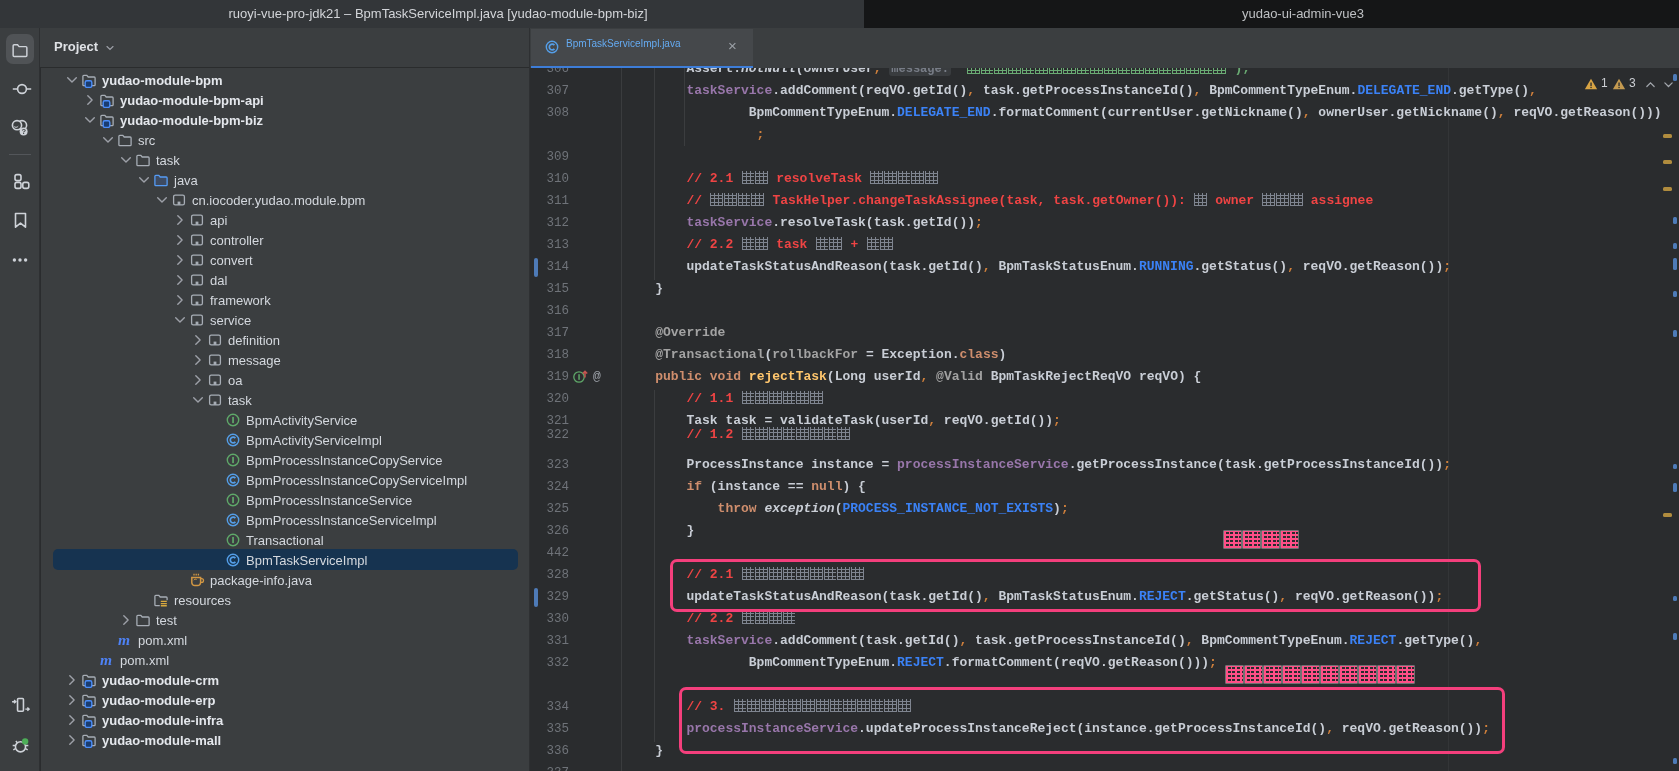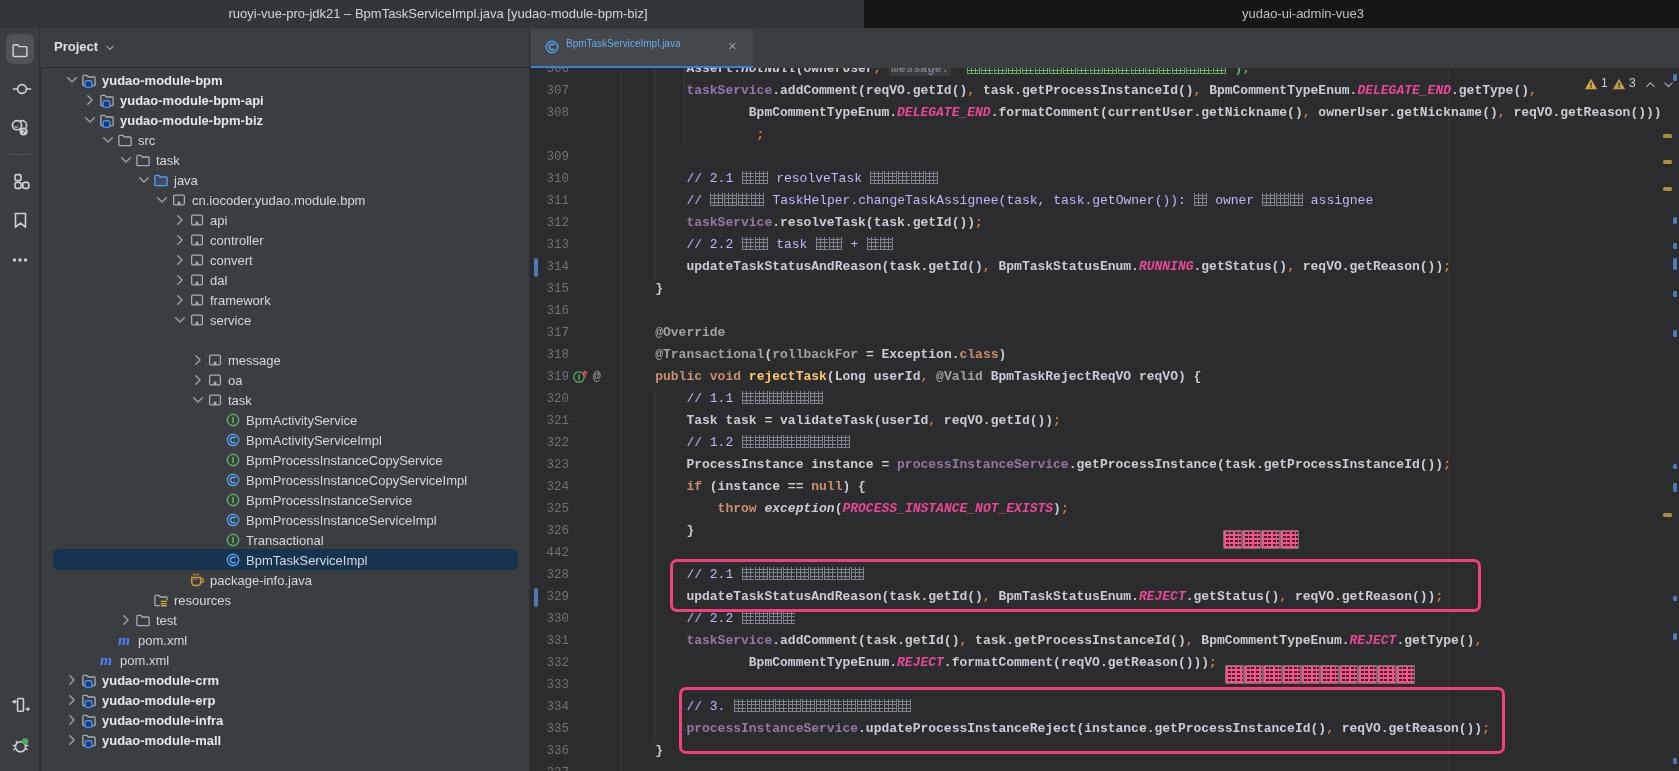--- a/index.html
+++ b/index.html
@@ -30,22 +30,22 @@
 #tab .cic{position:absolute;left:13px;top:10px;width:16px;height:16px}
 #tab .tt{position:absolute;left:35px;top:9px;font-size:10px;color:#65ABF2}
 #tab .x{position:absolute;left:197px;top:8px;font-size:15px;color:#9BA0A6}
 #ed{position:absolute;left:530px;top:68px;width:1149px;height:703px;background:#2A2C2E;overflow:hidden}
 #gutsep{position:absolute;left:91px;top:0;width:1px;height:100%;background:#3A3C3E}
 #marg{position:absolute;left:918px;top:0;width:1px;height:100%;background:#333537}
 .ig{position:absolute;width:1px;background:#3B3D3F}
 .crow{position:absolute;left:0;width:100%;height:22px;line-height:22px}
 .ln{position:absolute;left:0;top:0;width:39px;text-align:right;font-family:"Liberation Mono",monospace;font-size:12.5px;color:#6F7379}
 .cd{position:absolute;left:94px;top:0;font-family:"Liberation Mono",monospace;font-size:13px;font-weight:bold;color:#C9CED6;white-space:pre}
-.k{color:#CF8E6D} .f{color:#9876AA} .sf{color:#ec4899;font-style:italic}
-.y{color:#FFC66D} .a{color:#a3a3a3} .c{color:#c4b5fd;font-weight:normal}
+.k{color:#CF8E6D} .f{color:#9876AA} .sf{color:#3b82f6;}
+.y{color:#FFC66D} .a{color:#a3a3a3} .c{color:#ef4444;font-weight:bold}
 .s{color:#6AAB73} .o{color:#D0803C} .it{font-style:italic}
 .hint{color:#787D87;background:#393C3F;border-radius:3px;padding:0 2px;font-size:12px}
 .cj{display:inline-block;width:12.7px;height:12.8px;margin:0 0.5px -2px 0.5px;
  background:repeating-linear-gradient(0deg,var(--c) 0 1.1px,rgba(0,0,0,0) 1.1px 3.3px),repeating-linear-gradient(90deg,var(--c) 0 1.1px,rgba(0,0,0,0) 1.1px 3.9px);
  --c:#7F8590}
 .cjs{--c:#6AAB73}
 .vcs{position:absolute;left:4px;width:3.5px;height:19px;border-radius:2px;background:#4E7BB8}
 .mk{position:absolute;border-radius:1.5px}
 .mk.o{left:1133px;width:9px;background:#B08C3E} .mk.b{left:1143px;width:3.5px;background:#4E7BB8}
 .cjp{display:inline-block;width:17px;height:16.5px;margin:0 1px;
@@ -230,20 +230,30 @@
       <div class="trow" style="top:242px">
         <svg class="ti" style="left:131px" viewBox="0 0 16 16">
           <path d="M3.7 5.8 8 10.1l4.3-4.3" fill="none" stroke="#9DA0A8" stroke-width="1.4" stroke-linecap="round" stroke-linejoin="round"></path>
         </svg>
         <svg class="ti" style="left:148px" viewBox="0 0 16 16">
           <rect x="2.6" y="3.1" width="10.8" height="9.8" rx="1.6" fill="none" stroke="#A7ADB5" stroke-width="1.3"></rect>
           <rect x="6.6" y="9.6" width="2.8" height="3.3" fill="#A7ADB5"></rect>
         </svg>
         <span class="tl" style="left:169px">service</span>
       </div>
+      <div class="trow" style="top:262px">
+        <svg class="ti" style="left:149px" viewBox="0 0 16 16">
+          <path d="M5.8 3.7 10.1 8l-4.3 4.3" fill="none" stroke="#9DA0A8" stroke-width="1.4" stroke-linecap="round" stroke-linejoin="round"></path>
+        </svg>
+        <svg class="ti" style="left:166px" viewBox="0 0 16 16">
+          <rect x="2.6" y="3.1" width="10.8" height="9.8" rx="1.6" fill="none" stroke="#A7ADB5" stroke-width="1.3"></rect>
+          <rect x="6.6" y="9.6" width="2.8" height="3.3" fill="#A7ADB5"></rect>
+        </svg>
+        <span class="tl" style="left:187px">definition</span>
+      </div>
       <div class="trow" style="top:282px">
         <svg class="ti" style="left:149px" viewBox="0 0 16 16">
           <path d="M5.8 3.7 10.1 8l-4.3 4.3" fill="none" stroke="#9DA0A8" stroke-width="1.4" stroke-linecap="round" stroke-linejoin="round"></path>
         </svg>
         <svg class="ti" style="left:166px" viewBox="0 0 16 16">
           <rect x="2.6" y="3.1" width="10.8" height="9.8" rx="1.6" fill="none" stroke="#A7ADB5" stroke-width="1.3"></rect>
           <rect x="6.6" y="9.6" width="2.8" height="3.3" fill="#A7ADB5"></rect>
         </svg>
         <span class="tl" style="left:187px">message</span>
       </div>
@@ -481,21 +491,21 @@
         <span class="cd"><span class="k">    public void </span><span class="y">rejectTask</span>(Long userId<span class="o">,</span> <span class="a">@Valid</span> BpmTaskRejectReqVO reqVO) {</span>
       </div>
       <div class="crow" style="top:320px">
         <span class="ln">320</span>
         <span class="cd"><span class="c">        // 1.1 </span><i class="cj "></i><i class="cj "></i><i class="cj "></i><i class="cj "></i><i class="cj "></i><i class="cj "></i></span>
       </div>
       <div class="crow" style="top:342px">
         <span class="ln">321</span>
         <span class="cd">        Task task = validateTask(userId<span class="o">,</span> reqVO.getId())<span class="o">;</span></span>
       </div>
-      <div class="crow" style="top:364px">
+      <div class="crow" style="top:356px">
         <span class="ln">322</span>
         <span class="cd"><span class="c">        // 1.2 </span><i class="cj "></i><i class="cj "></i><i class="cj "></i><i class="cj "></i><i class="cj "></i><i class="cj "></i><i class="cj "></i><i class="cj "></i></span>
       </div>
       <div class="crow" style="top:386px">
         <span class="ln">323</span>
         <span class="cd">        ProcessInstance instance = <span class="f">processInstanceService</span>.getProcessInstance(task.getProcessInstanceId())<span class="o">;</span></span>
       </div>
       <div class="crow" style="top:408px">
         <span class="ln">324</span>
         <span class="cd"><span class="k">        if</span> (instance == <span class="k">null</span>) {</span>
@@ -524,24 +534,20 @@
         <span class="ln">330</span>
         <span class="cd"><span class="c">        // 2.2 </span><i class="cj "></i><i class="cj "></i><i class="cj "></i><i class="cj "></i></span>
       </div>
       <div class="crow" style="top:562px">
         <span class="ln">331</span>
         <span class="cd"><span class="f">        taskService</span>.addComment(task.getId()<span class="o">,</span> task.getProcessInstanceId()<span class="o">,</span> BpmCommentTypeEnum.<span class="sf">REJECT</span>.getType()<span class="o">,</span></span>
       </div>
       <div class="crow" style="top:584px">
         <span class="ln">332</span>
         <span class="cd">                BpmCommentTypeEnum.<span class="sf">REJECT</span>.formatComment(reqVO.getReason()))<span class="o">;</span></span>
-      </div>
-      <div class="crow" style="top:606px">
-        <span class="ln">333</span>
-        <span class="cd"></span>
       </div>
       <div class="crow" style="top:628px">
         <span class="ln">334</span>
         <span class="cd"><span class="c">        // 3. </span><i class="cj "></i><i class="cj "></i><i class="cj "></i><i class="cj "></i><i class="cj "></i><i class="cj "></i><i class="cj "></i><i class="cj "></i><i class="cj "></i><i class="cj "></i><i class="cj "></i><i class="cj "></i><i class="cj "></i></span>
       </div>
       <div class="crow" style="top:650px">
         <span class="ln">335</span>
         <span class="cd"><span class="f">        processInstanceService</span>.updateProcessInstanceReject(instance.getProcessInstanceId()<span class="o">,</span> reqVO.getReason())<span class="o">;</span></span>
       </div>
       <div class="crow" style="top:672px">

